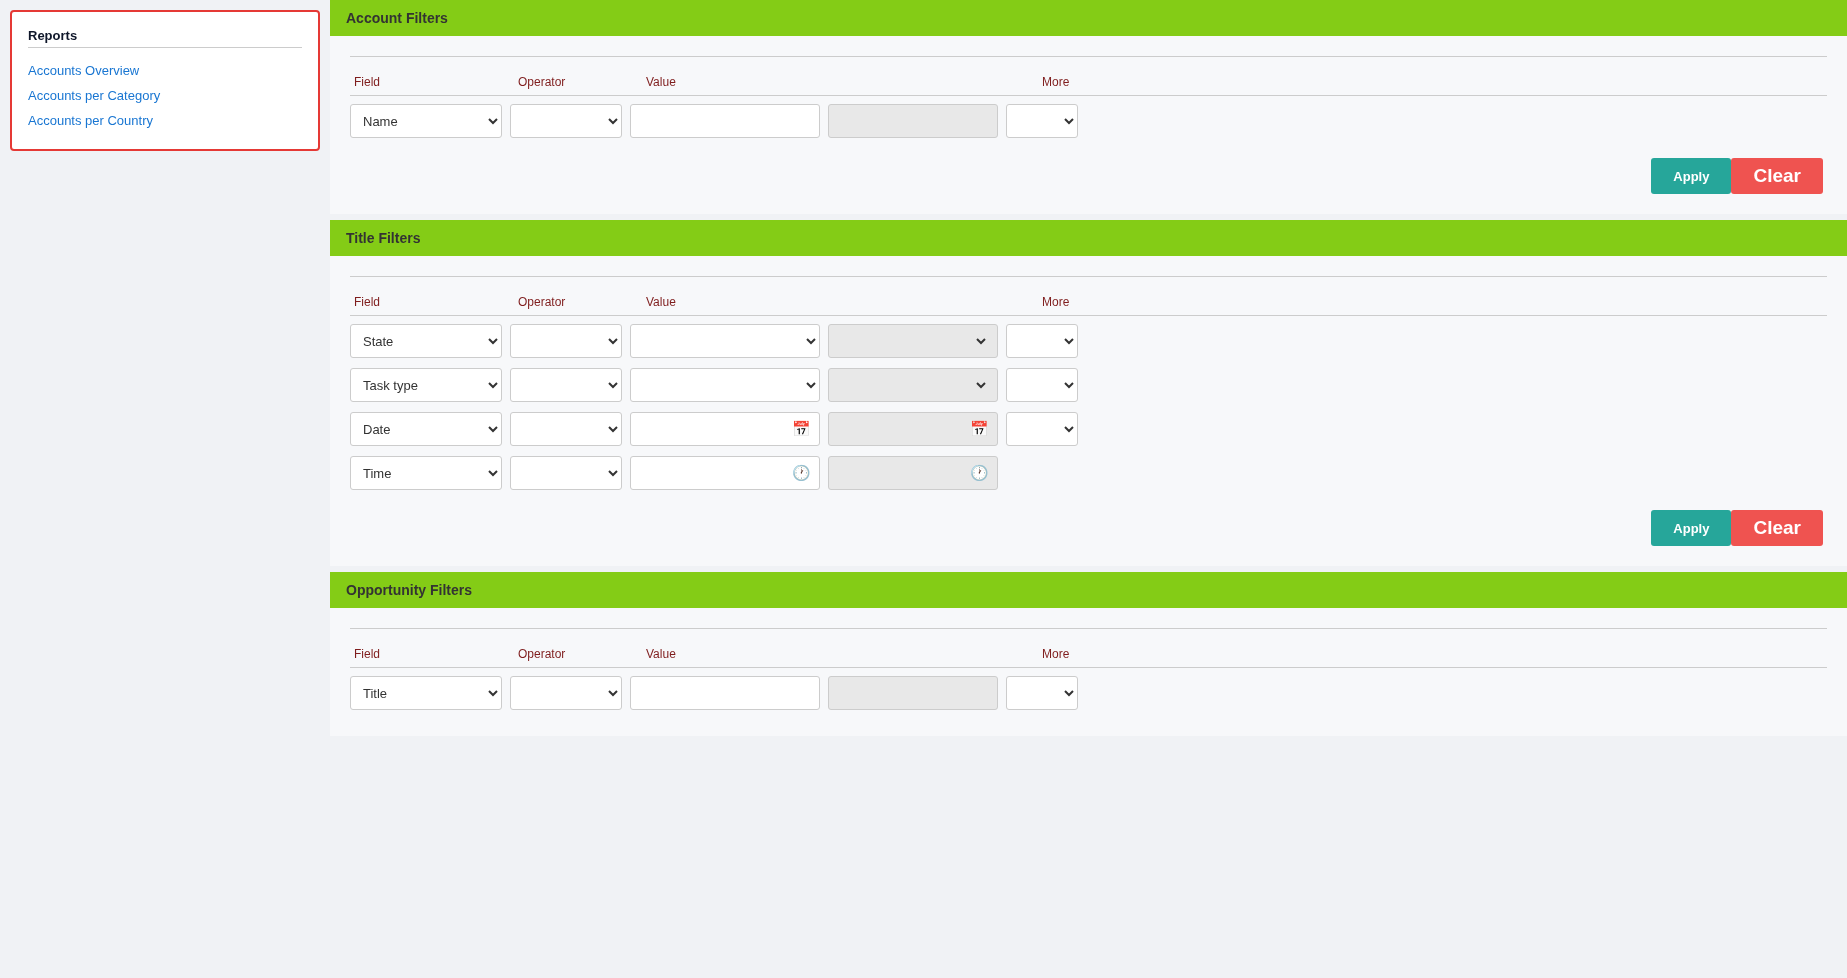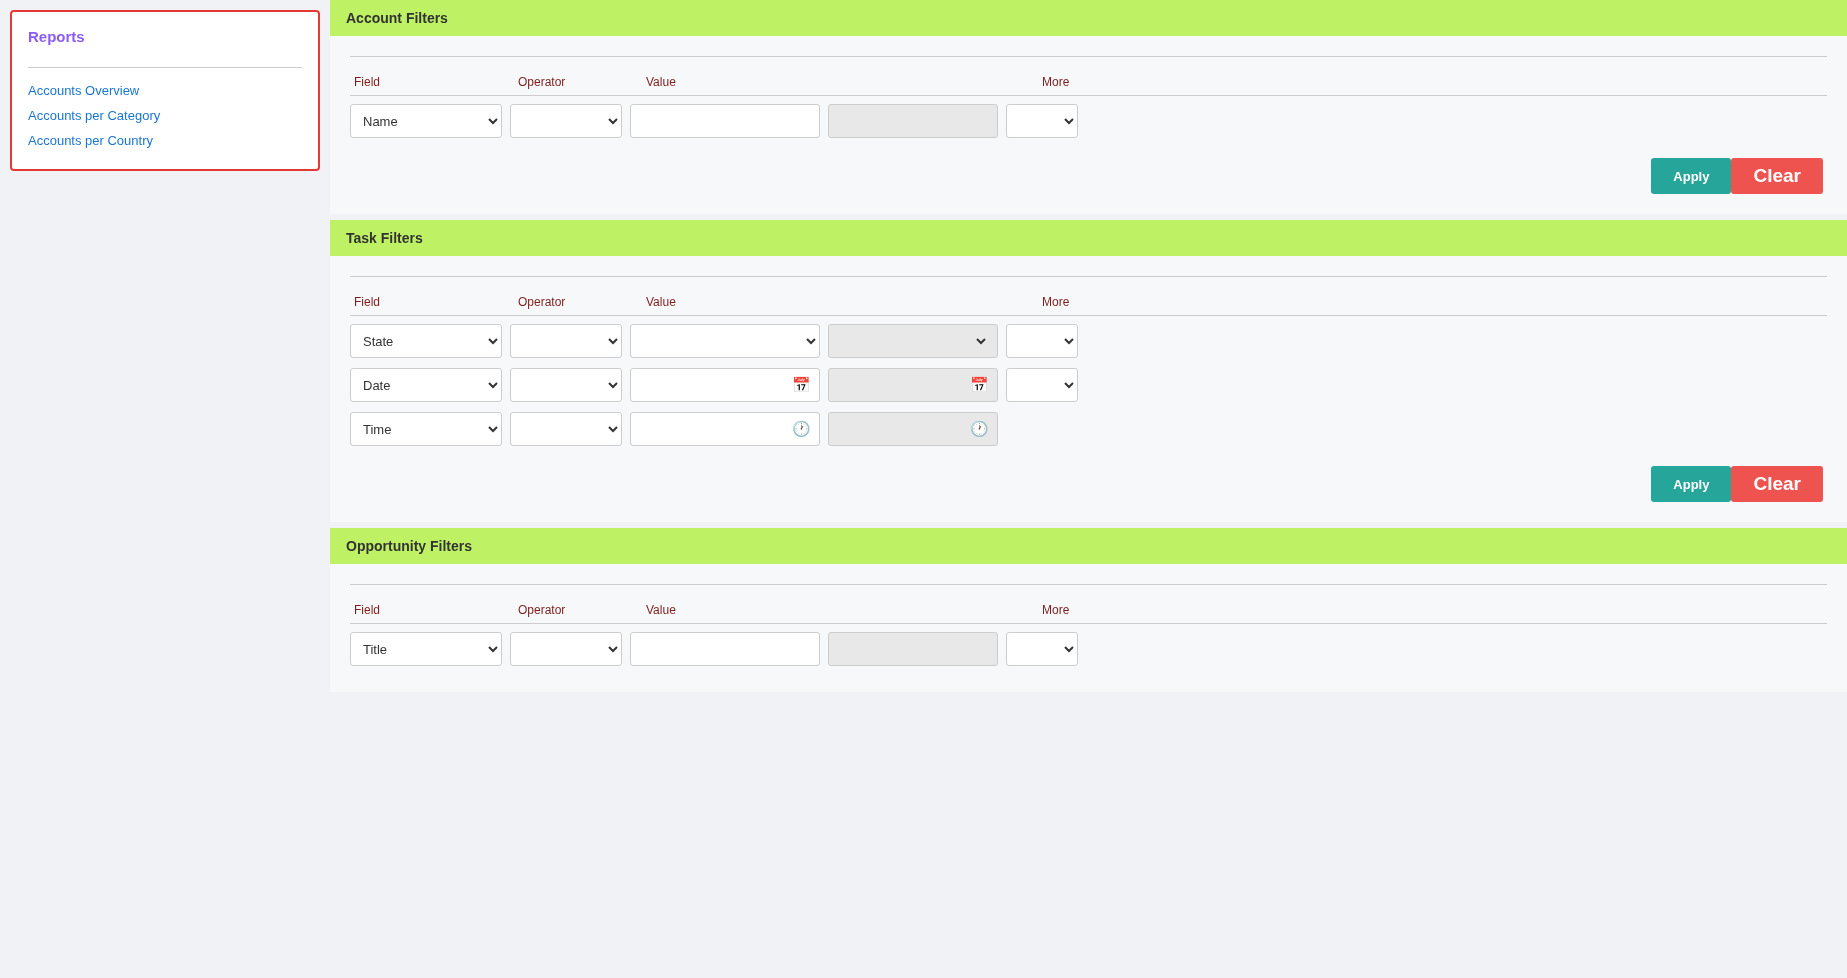--- a/index.html
+++ b/index.html
@@ -18,25 +18,25 @@
       width: 310px;
       min-width: 310px;
       background: #fff;
       border: 2px solid #e53935;
       border-radius: 4px;
       margin: 10px;
       padding: 16px;
       height: fit-content;
     }
     .sidebar-title {
-      font-size: 15px;
+      font-size: 13px;
       font-weight: bold;
-      color: #8b5cf6;
+      color: #0f172a;
       margin-bottom: 10px;
-      padding-bottom: 22px;
+      padding-bottom: 4px;
       border-bottom: 1px solid #ccc;
     }
     .sidebar-item {
       color: #1976d2;
       font-size: 13px;
       padding: 5px 0;
       cursor: pointer;
     }
 
     
@@ -45,21 +45,21 @@
       overflow-y: auto;
       padding: 0;
     }
 
     
     .filter-section {
       background: #fff;
       margin-bottom: 6px;
     }
     .filter-section-header {
-      background: #bef264;
+      background: #84cc16;
       padding: 10px 16px;
       font-size: 14px;
       font-weight: bold;
       color: #333;
     }
     .filter-section-body {
       padding: 20px 20px 16px 20px;
       background: #f7f8fa;
     }
     .filter-row-header {
@@ -194,21 +194,21 @@
         </select>
       </div>
       <div class="btn-row">
         <button class="btn-apply">Apply</button>
         <button class="btn-clear">Clear</button>
       </div>
     </div>
   </div>
 
   <div class="filter-section">
-    <div class="filter-section-header">Task Filters</div>
+    <div class="filter-section-header">Title Filters</div>
     <div class="filter-section-body">
       <hr class="divider-line">
       <div class="filter-row-header">
         <span class="col-label filter-col-field">Field</span>
         <span class="col-label filter-col-operator">Operator</span>
         <span class="col-label filter-col-value">Value</span>
         <span class="col-label filter-col-value2"></span>
         <span class="col-label filter-col-more">More</span>
       </div>
 
@@ -223,20 +223,37 @@
           <option></option>
         </select>
         <div class="input-like value2-input filter-col-value2" style="margin-left:8px;">
           <select style="width:100%;border:none;background:transparent;font-size:13px;cursor:pointer;"><option></option></select>
         </div>
         <select class="more-select filter-col-more" style="margin-left:8px;">
           <option></option>
         </select>
       </div>
 
+      <div class="filter-row">
+        <select class="field-select filter-col-field">
+          <option>Task type</option>
+        </select>
+        <select class="operator-select filter-col-operator" style="margin-left:8px;">
+          <option></option>
+        </select>
+        <select class="value-input filter-col-value" style="margin-left:8px;">
+          <option></option>
+        </select>
+        <div class="input-like value2-input filter-col-value2" style="margin-left:8px;">
+          <select style="width:100%;border:none;background:transparent;font-size:13px;cursor:pointer;"><option></option></select>
+        </div>
+        <select class="more-select filter-col-more" style="margin-left:8px;">
+          <option></option>
+        </select>
+      </div>
 
       <div class="filter-row">
         <select class="field-select filter-col-field">
           <option>Date</option>
         </select>
         <select class="operator-select filter-col-operator" style="margin-left:8px;">
           <option></option>
         </select>
         <div class="input-like white-bg value-input filter-col-value" style="margin-left:8px;">
           <span></span>

